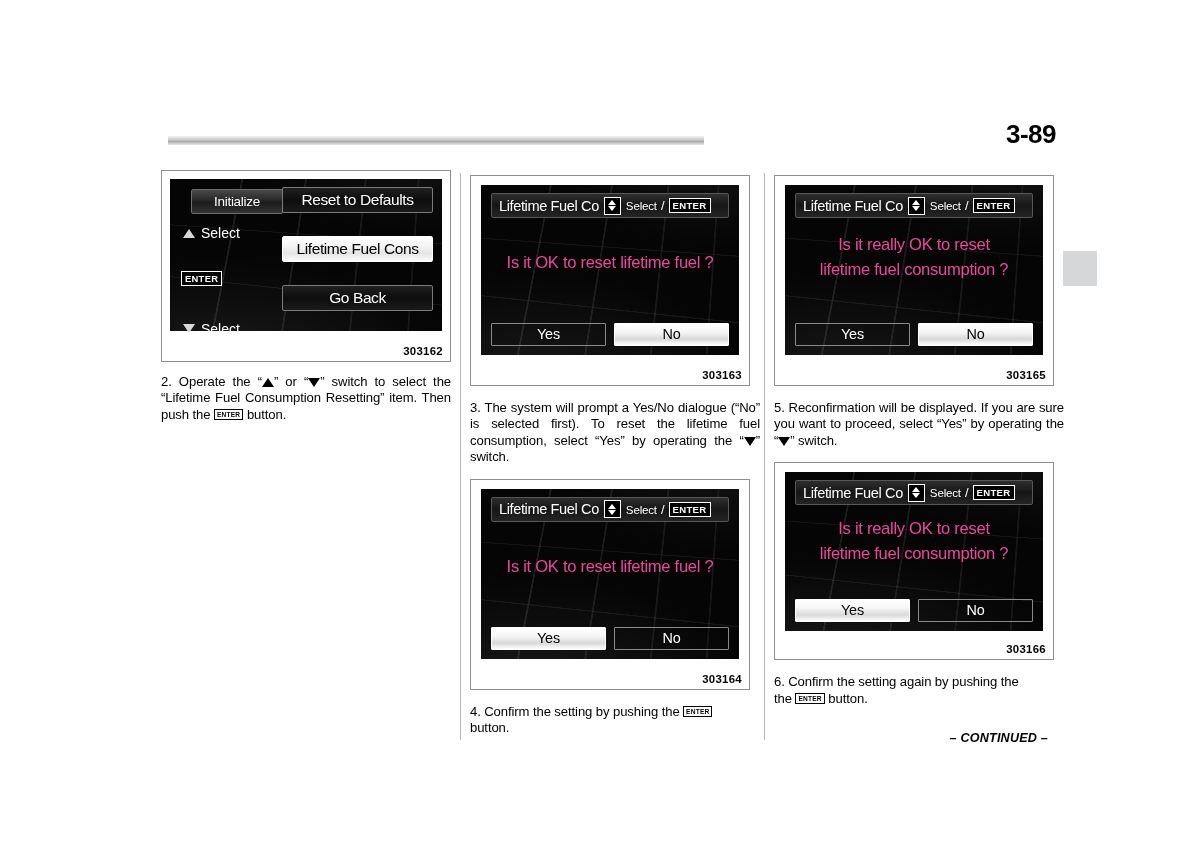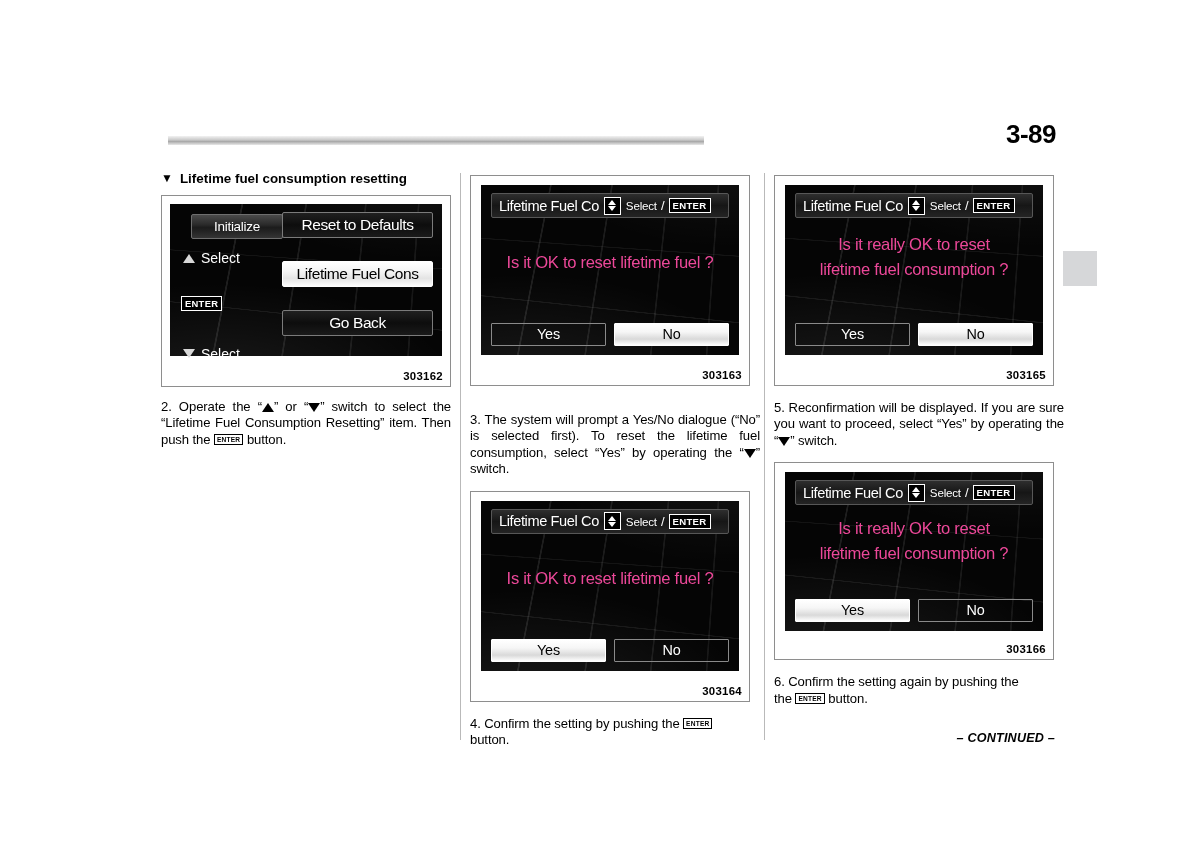--- a/index.html
+++ b/index.html
@@ -339,21 +339,21 @@
   }
   .dlg-btn.on {
     background: linear-gradient(to bottom, #ffffff 0%, #f6f6f6 38%, #d9d9d9 72%, #ffffff 100%);
     color: #000;
     border-color: #ffffff;
   }
 
   
   .continued {
     position: absolute;
-    right: 145px; top: 731px;
+    right: 152px; top: 731px;
     font-size: 12.6px;
     font-weight: bold;
     font-style: italic;
     letter-spacing: 0.2px;
     white-space: nowrap;
   }
 </style>
 </head>
 <body>
 
@@ -364,23 +364,20 @@
     <div class="header-pageno">3-89</div>
   </div>
 
   <div class="side-tab"></div>
 
   <div class="col-divider d1"></div>
   <div class="col-divider d2"></div>
 
   <div class="col col1">
 
-    <div class="sec-head">
-      <span class="tri">▼</span><span>Lifetime fuel consumption resetting</span>
-    </div>
 
 
     <div class="fig" style="width:290px; height:192px;">
       <div class="f1-screen">
         <div class="mfd"></div>
 
         <div class="f1-left">
           <div class="chip chip-initialize">Initialize</div>
 
           <div class="chip chip-select-up">
@@ -432,21 +429,21 @@
         </div>
 
         <div class="dlg-btns">
           <div class="dlg-btn">Yes</div>
           <div class="dlg-btn on">No</div>
         </div>
       </div>
       <div class="fig-cap">303163</div>
     </div>
 
-    <p class="body" style="margin-top:26px;">
+    <p class="body" style="margin-top:14px;">
       <span>3. The system will prompt a Yes/No dialogue (“No” is selected first). To reset the lifetime fuel consumption, select “Yes” by operating the “</span><span class="tri-dn"></span><span>” switch.</span>
     </p>
 
     <div class="fig" style="width:280px; height:211px; margin-top:13px;">
       <div class="dlg-screen">
         <div class="mfd"></div>
 
         <div class="dlg-title">
           <span class="dlg-title-text">Lifetime Fuel Co</span>
           <span class="ud-box">

